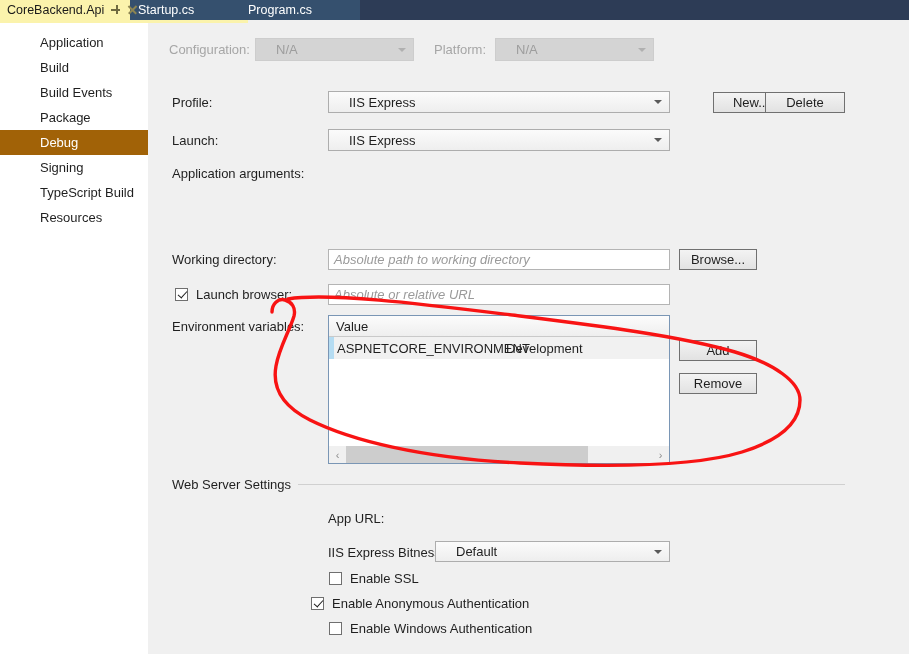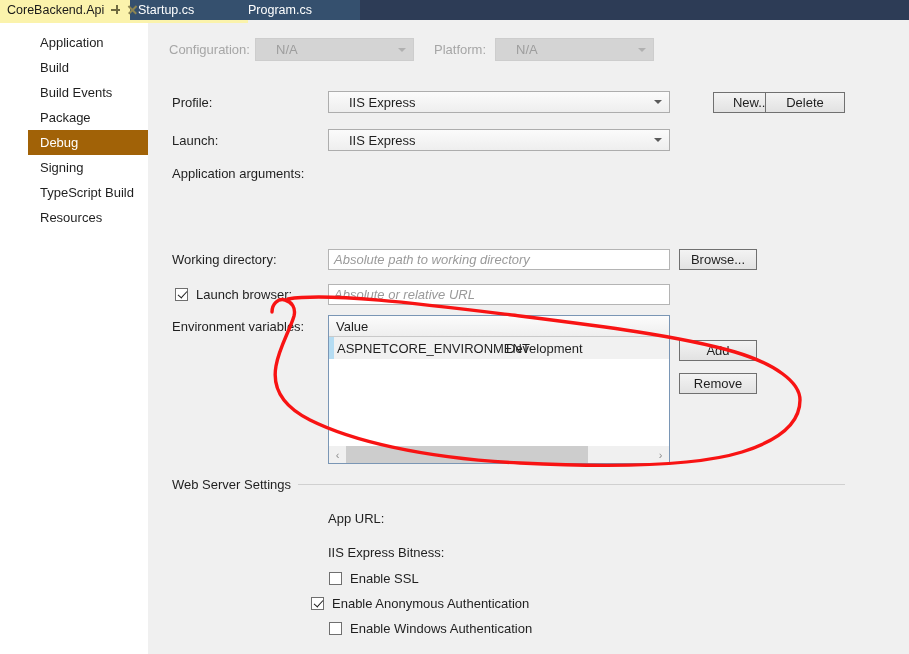--- a/index.html
+++ b/index.html
@@ -74,23 +74,23 @@
   }
   .content {
     position: absolute; left: 148px; top: 23px; width: 761px; height: 631px;
     background: #f0f0f0;
   }
 
   
   .nav-item {
     position: absolute; left: 0; width: 148px; height: 25px;
     display: flex; align-items: center;
-    padding-left: 12px;
-    box-sizing: border-box;
-    font-size: 13px; color: #1f1f1f; margin-left: 28px;
+    padding-left: 40px;
+    box-sizing: border-box;
+    font-size: 13px; color: #1f1f1f;
   }
   .nav-item.selected { background: #a16207; color: #ffffff; }
   .nav-item.selected::after {
     content: ""; position: absolute; right: -9px; top: 0;
     width: 0; height: 0;
     border-top: 12.5px solid transparent;
     border-bottom: 12.5px solid transparent;
     border-left: 9px solid #0b76d0;
   }
 
@@ -357,20 +357,24 @@
   <div class="btn" style="left:679px; top:373px; width:78px; height:21px;">
     <span>Remove</span>
   </div>
 
   <div class="lbl" style="left:172px; top:477px;">Web Server Settings</div>
   <div class="section-rule" style="left:298px; top:484px; width:547px;"></div>
 
   <div class="lbl" style="left:328px; top:511px;">App URL:</div>
 
   <div class="lbl" style="left:328px; top:545px;">IIS Express Bitness:</div>
+  <div class="combo" style="left:435px; top:541px; width:235px; height:21px;">
+    <span>Default</span>
+    <span class="chev"></span>
+  </div>
 
   <div class="cbrow" style="left:329px; top:571px;">
     <span class="cbox"></span>
     <span>Enable SSL</span>
   </div>
   <div class="cbrow" style="left:311px; top:596px;">
     <span class="cbox checked"></span>
     <span>Enable Anonymous Authentication</span>
   </div>
   <div class="cbrow" style="left:329px; top:621px;">

